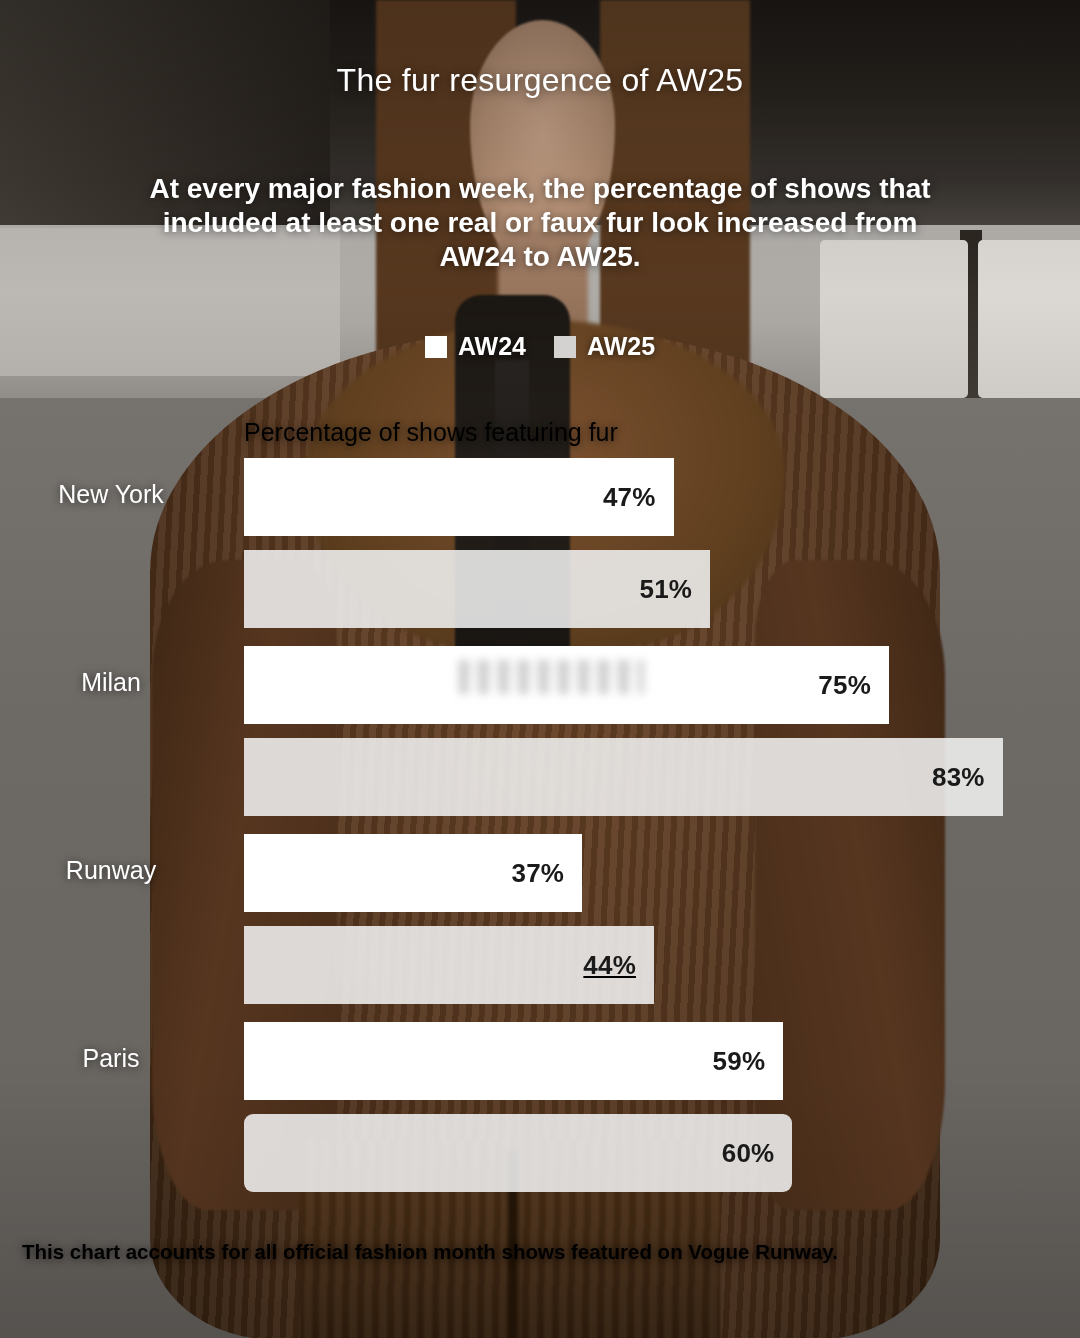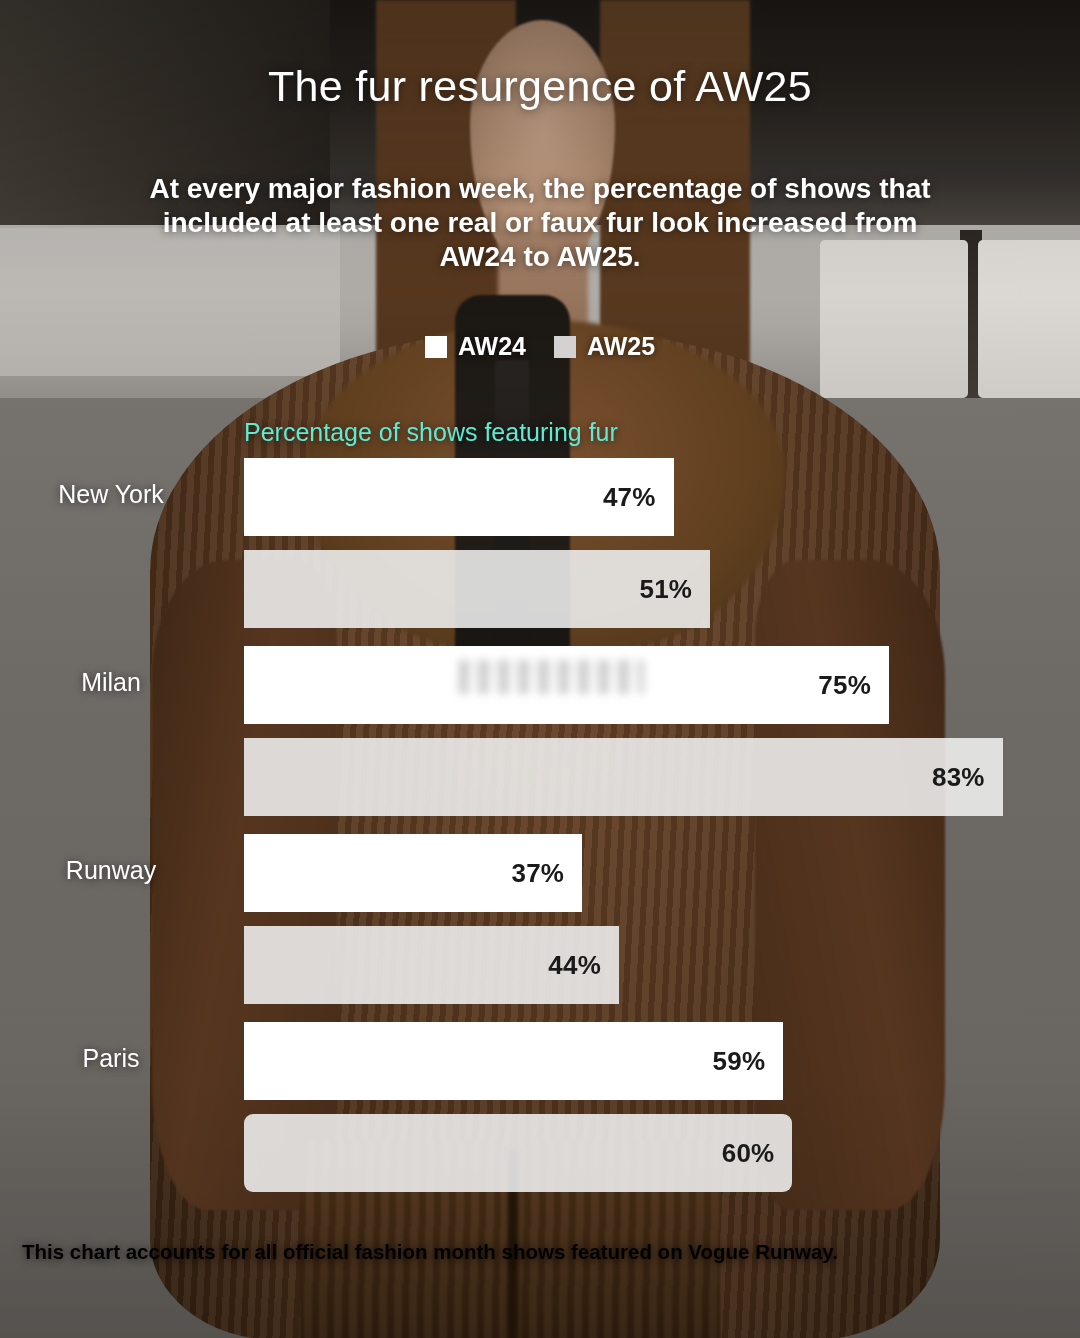--- a/index.html
+++ b/index.html
@@ -131,21 +131,21 @@
     position:absolute; inset:0;
     background:linear-gradient(180deg,rgba(0,0,0,.28) 0%,rgba(0,0,0,0) 22%,rgba(0,0,0,0) 80%,rgba(0,0,0,.10) 100%);
   }
 
   
   #content { position:absolute; inset:0; }
 
   .title{
     position:absolute; left:0; top:62px; width:1080px;
     text-align:center;
-    font-size:43px; font-weight:400; color:#fff;
+    font-size:32px; font-weight:400; color:#fff;
     letter-spacing:.3px;
     text-shadow:0 1px 10px rgba(0,0,0,.55);
   }
   .subtitle{
     position:absolute; left:140px; top:172px; width:800px;
     text-align:center; color:#fff;
     font-size:28px; font-weight:700; line-height:34px;
     text-shadow:0 1px 8px rgba(0,0,0,.55);
   }
 
@@ -157,21 +157,21 @@
   .swatch{ width:22px; height:22px; display:block; }
   .swatch.aw24{ background:#ffffff; }
   .swatch.aw25{ background:#d4d2d0; }
   .legend-label{
     color:#fff; font-size:25px; font-weight:700;
     text-shadow:0 1px 7px rgba(0,0,0,.6);
   }
 
   .axis-title{
     position:absolute; left:244px; top:418px;
-    color:#5eead4; font-size:25px; font-weight:400;
+    color:#000000; font-size:25px; font-weight:400;
     text-shadow:0 1px 8px rgba(0,0,0,.6);
   }
 
   .chart{ position:absolute; left:0; top:458px; width:1080px; }
   .group{ position:relative; }
   .group + .group{ margin-top:18px; }
 
   .cat-label{
     position:absolute; left:0; width:222px;
     text-align:center; color:#fff;
@@ -282,21 +282,21 @@
     </div>
 
     <div class="group">
       <div class="cat-label">Runway</div>
       <div class="bar-row">
         <div class="bar aw24" style="width: 338.18px;">
           <span class="bar-value">37%</span>
         </div>
       </div>
       <div class="bar-row">
-        <div class="bar aw25" style="width: 375px;">
+        <div class="bar aw25" style="width: 410px; text-decoration: underline;">
           <span class="bar-value">44%</span>
         </div>
       </div>
     </div>
 
     <div class="group">
       <div class="cat-label">Paris</div>
       <div class="bar-row">
         <div class="bar aw24" style="width: 539.26px;">
           <span class="bar-value">59%</span>

